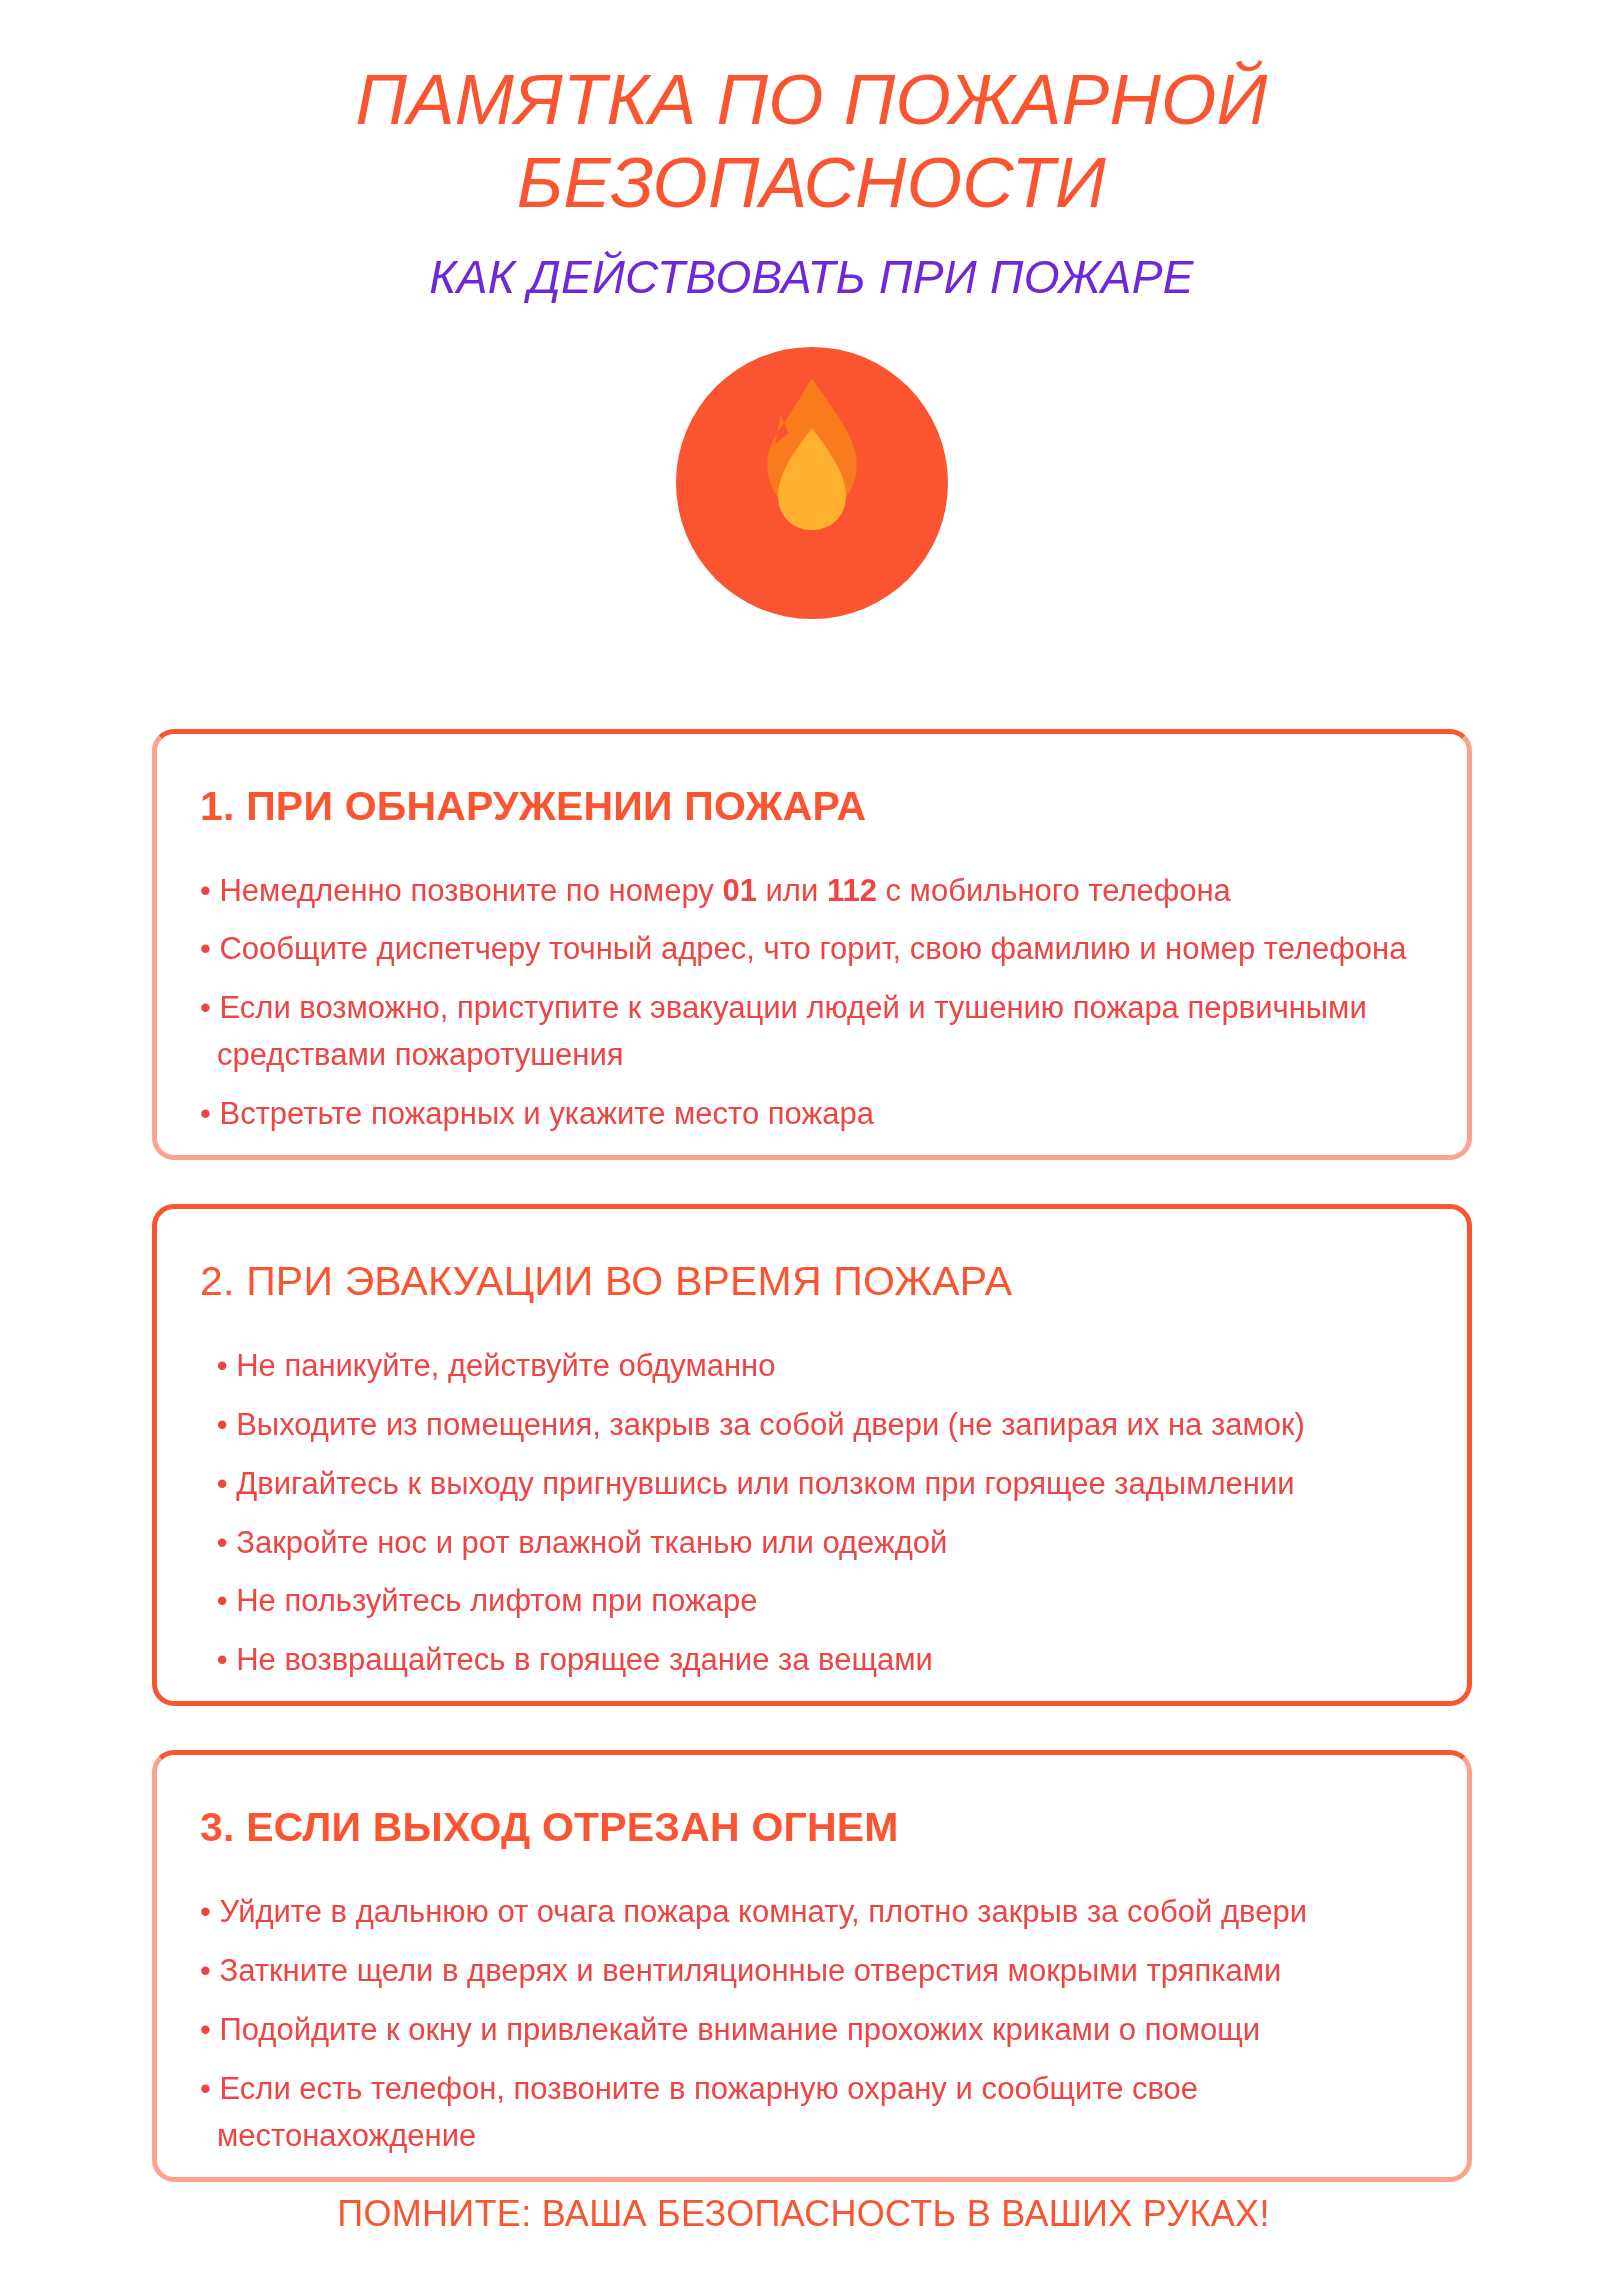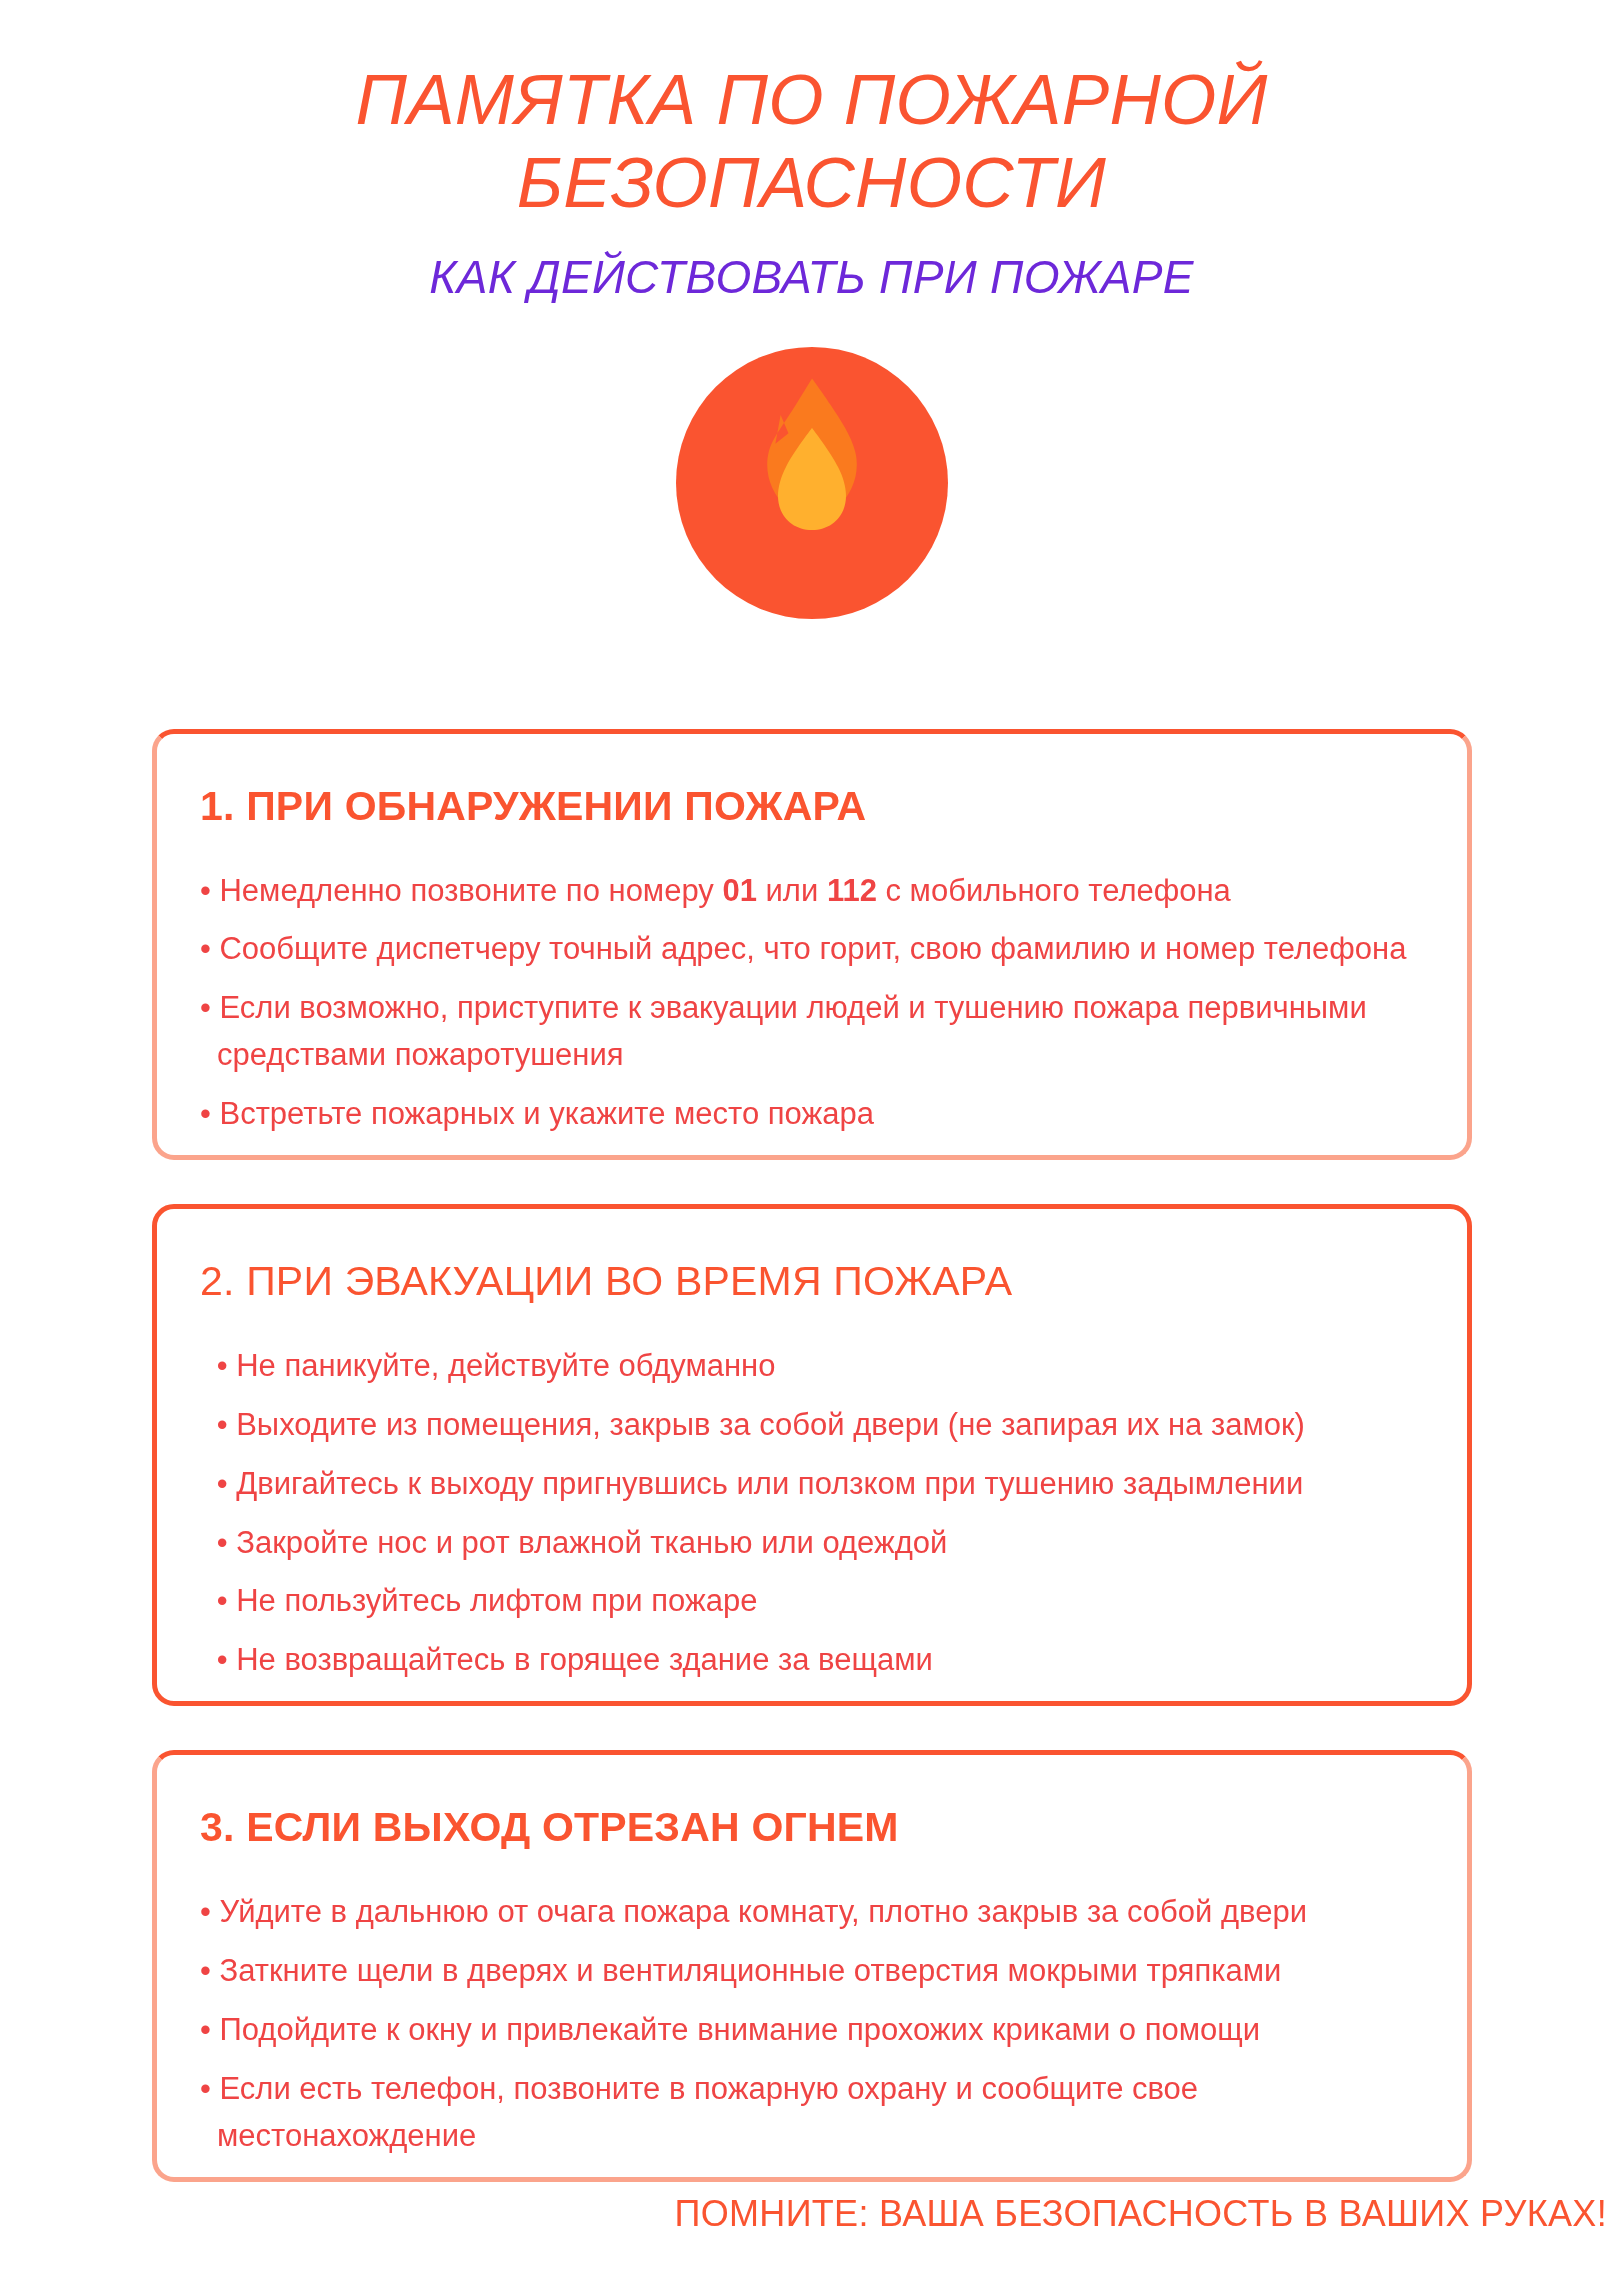--- a/index.html
+++ b/index.html
@@ -114,21 +114,21 @@
     padding-left: 35px;
   }
   .bullets b { font-weight: 700; }
 
   
   .footer {
     position: absolute;
     left: 0;
     right: 16px;
     top: 2193px;
-    text-align: right;
+    text-align: center;
   }
   .footer-text {
     color: #FA5430;
     font-size: 36px;
     font-weight: 400;
     letter-spacing: 0.3px;
   }
 </style>
 </head>
 <body>
@@ -179,21 +179,21 @@
         <li>• Если возможно, приступите к эвакуации людей и тушению пожара первичными средствами пожаротушения</li>
         <li>• Встретьте пожарных и укажите место пожара</li>
       </ul>
     </div>
 
     <div class="card solid">
       <div class="card-heading regular">2. ПРИ ЭВАКУАЦИИ  ВО ВРЕМЯ ПОЖАРА</div>
       <ul class="bullets indented">
         <li>• Не паникуйте, действуйте обдуманно</li>
         <li>• Выходите из помещения, закрыв за собой двери (не запирая их на замок)</li>
-        <li>• Двигайтесь к выходу пригнувшись  или ползком при тушению задымлении</li>
+        <li>• Двигайтесь к выходу пригнувшись  или ползком при горящее задымлении</li>
         <li>• Закройте нос и рот влажной тканью или одеждой</li>
         <li>• Не пользуйтесь лифтом при пожаре</li>
         <li>• Не возвращайтесь  в горящее здание за вещами</li>
       </ul>
     </div>
 
     <div class="card soft">
       <div class="card-heading bold">3. ЕСЛИ ВЫХОД ОТРЕЗАН ОГНЕМ</div>
       <ul class="bullets">
         <li>• Уйдите в дальнюю от очага пожара комнату, плотно закрыв за собой двери</li>

